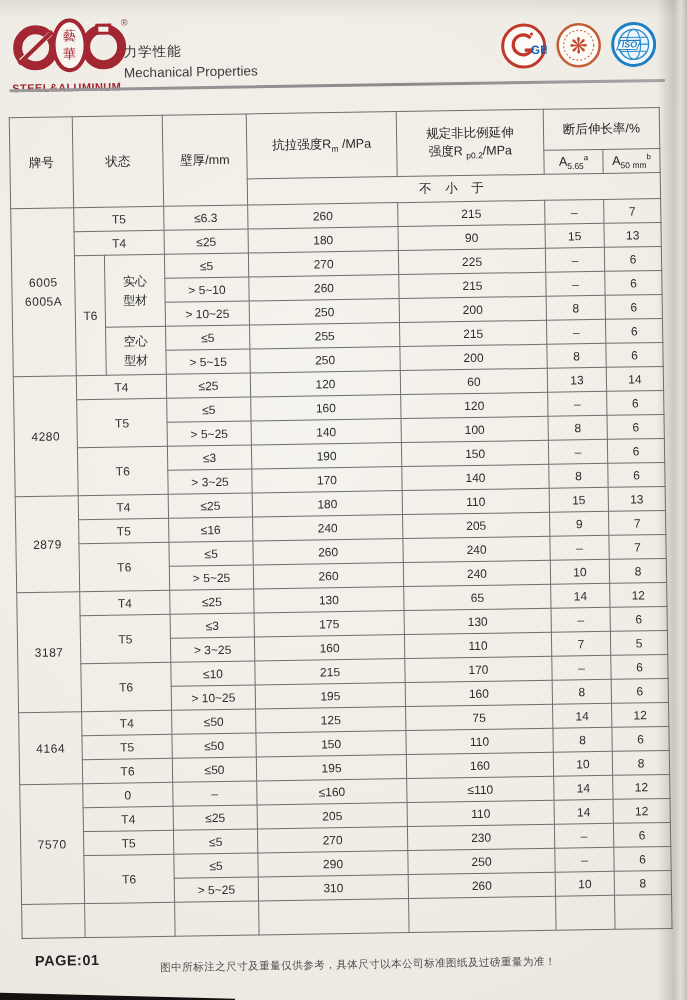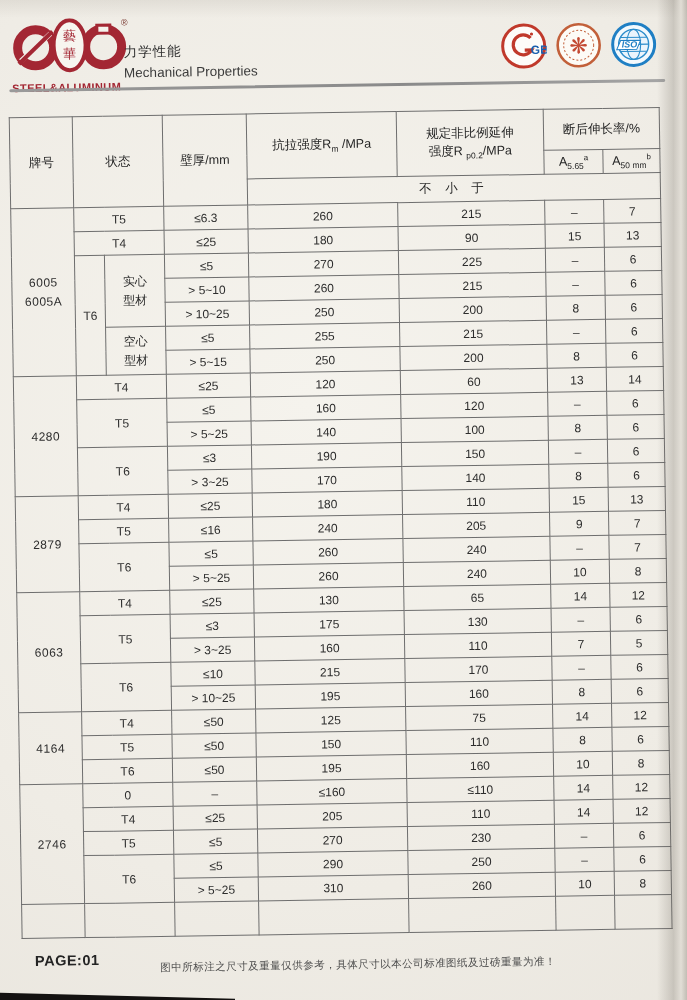--- a/index.html
+++ b/index.html
@@ -301,21 +301,21 @@
         </tr>
         <tr>
           <td>&gt; 5~25</td>
           <td>260</td>
           <td>240</td>
           <td>10</td>
           <td>8</td>
         </tr>
         <tr>
           <td rowspan="5" class="grade-cell">
-            <div>6063</div>
+            <div>3187</div>
           </td>
           <td colspan="2">T4</td>
           <td>≤25</td>
           <td>130</td>
           <td>65</td>
           <td>14</td>
           <td>12</td>
         </tr>
         <tr>
           <td rowspan="2" colspan="2">T5</td>
@@ -369,21 +369,21 @@
         <tr>
           <td colspan="2">T6</td>
           <td>≤50</td>
           <td>195</td>
           <td>160</td>
           <td>10</td>
           <td>8</td>
         </tr>
         <tr>
           <td rowspan="5" class="grade-cell">
-            <div>2746</div>
+            <div>7570</div>
           </td>
           <td colspan="2">0</td>
           <td>–</td>
           <td>≤160</td>
           <td>≤110</td>
           <td>14</td>
           <td>12</td>
         </tr>
         <tr>
           <td colspan="2">T4</td>

